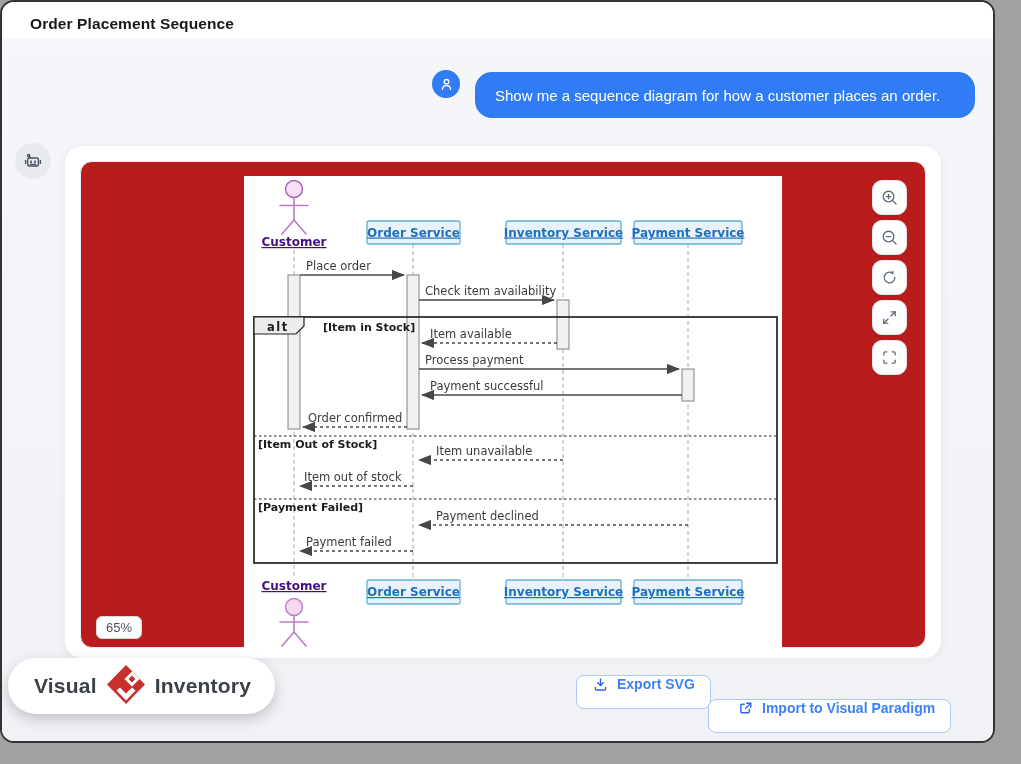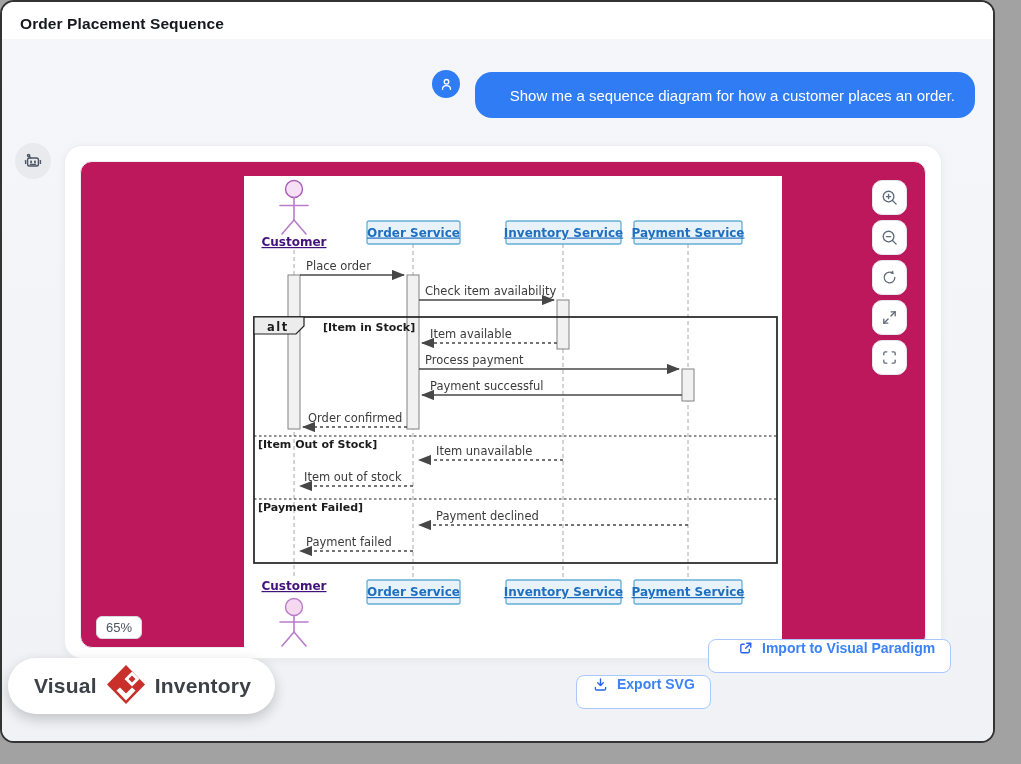--- a/index.html
+++ b/index.html
@@ -14,54 +14,54 @@
     position:absolute;left:0;top:0;
     width:991px;height:739px;
     background:#f4f5f8;
     border:2px solid #333;
     border-radius:14px;
     overflow:hidden;
   }
   .titlebar{
     position:absolute;left:0;top:0;right:0;height:44px;
     background:#ffffff;border-bottom:1px solid #e7e8ea;
-    display:flex;align-items:center;padding-left:18px;box-sizing:border-box;
+    display:flex;align-items:center;padding-left:28px;box-sizing:border-box;
   }
   .titlebar h1{
     margin:0;font-size:15.5px;font-weight:700;color:#16181d;letter-spacing:.1px;
   }
   .content{
     position:absolute;left:0;top:37px;right:0;bottom:0;
     background:linear-gradient(180deg,#f5f6f9 0%,#f1f2f6 100%);
   }
   
   .user-avatar{
     position:absolute;left:430px;top:31px;width:28px;height:28px;border-radius:50%;
     background:#2f7cf5;display:flex;align-items:center;justify-content:center;
   }
   .chat-bubble{
     position:absolute;left:473px;top:33px;width:500px;height:46px;
     background:#2f7cf5;border-radius:17px;
-    display:flex;align-items:center;justify-content:flex-end;
+    display:flex;align-items:center;justify-content:flex-start;
     color:#fff;font-size:15px;box-sizing:border-box;padding:0 20px;
   }
   .bot-avatar{
     position:absolute;left:13px;top:104px;width:36px;height:36px;border-radius:50%;
     background:#e8eaee;display:flex;align-items:center;justify-content:center;
   }
   
   .outer-card{
     position:absolute;left:62px;top:106px;width:878px;height:514px;
     background:#ffffff;border:1px solid #ebedf1;border-radius:18px;
     box-shadow:0 2px 8px rgba(30,40,60,.05);
     box-sizing:border-box;
   }
   .inner-panel{
     position:absolute;left:15px;top:15px;right:15px;bottom:10px;
-    background:#be185d;border:1px solid #edeef2;border-radius:12px;
+    background:#b91c1c;border:1px solid #edeef2;border-radius:12px;
   }
   .diagram-area{
     position:absolute;left:163px;top:14px;width:538px;height:474px;
     background:#ffffff;
   }
   
   .zoom-controls{
     position:absolute;right:18px;top:18px;display:flex;flex-direction:column;gap:5px;
   }
   .zoom-btn{
@@ -74,21 +74,21 @@
     border-radius:6px;padding:3px 9px;font-size:13px;color:#4b5563;
   }
   
   .footer-btn{
     position:absolute;height:34px;background:#fff;border:1px solid #a9c8fb;border-radius:8px;
     display:inline-flex;align-items:flex-start;gap:8px;padding:0 15px;
     color:#3b82f6;font-size:14px;font-weight:700;cursor:pointer;box-sizing:border-box;
     font-family:"Liberation Sans", sans-serif;
   }
   .export-btn{left:574px;top:636px;}
-  .import-btn{left:706px;top:600px;padding-left:28px;}
+  .import-btn{left:706px;top:660px;padding-left:28px;}
   .vp-pill{
     position:absolute;left:6px;top:619px;height:56px;border-radius:28px;
     background:#fff;box-shadow:0 5px 14px rgba(0,0,0,.20);
     display:flex;align-items:center;gap:9px;padding:0 24px 0 26px;z-index:5;
   }
   .vp-word{font-size:21px;font-weight:700;color:#3c4148;letter-spacing:.2px;}
   
   svg text{font-family:"DejaVu Sans", sans-serif;fill:#3b3b3b;}
   .msg-label{font-size:11.5px;}
   .guard{font-size:11px;font-weight:700;fill:#1c1c1c;}

